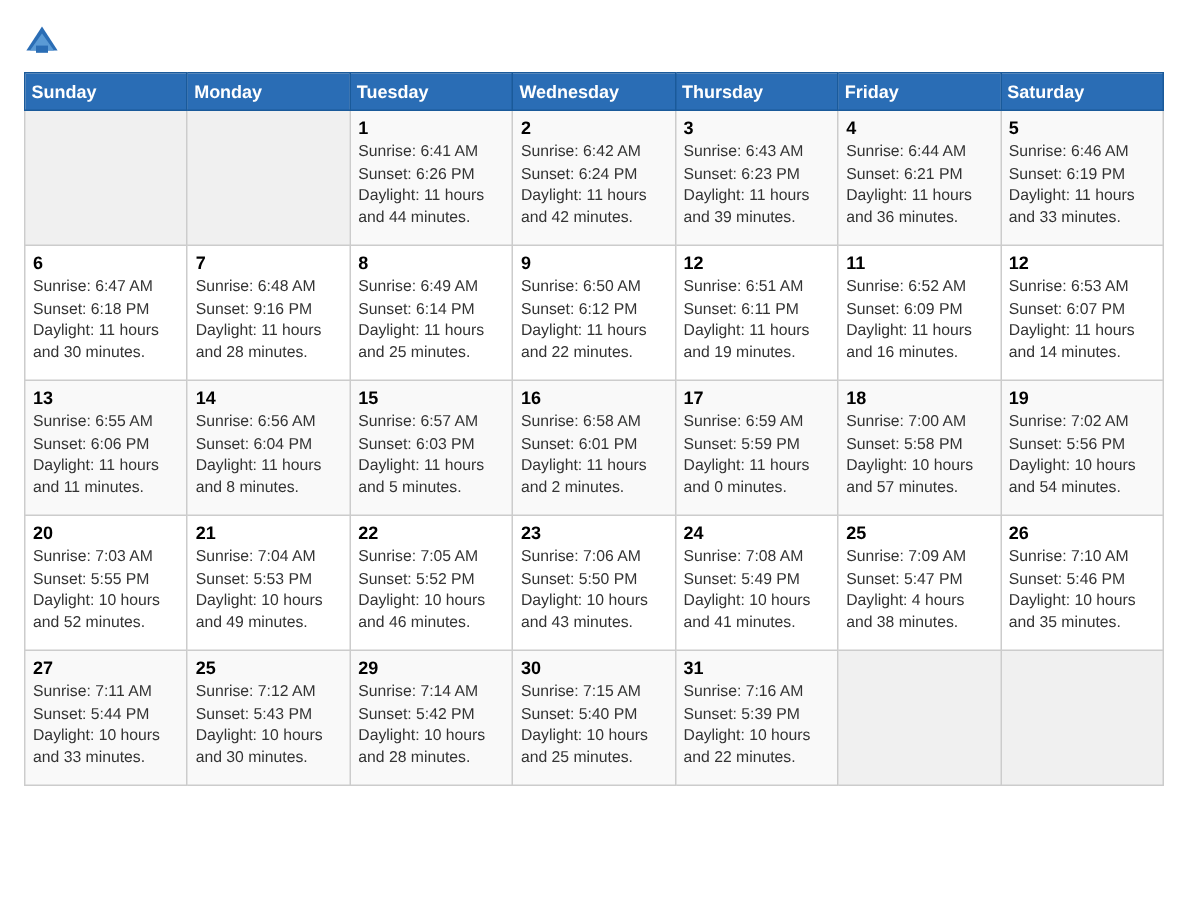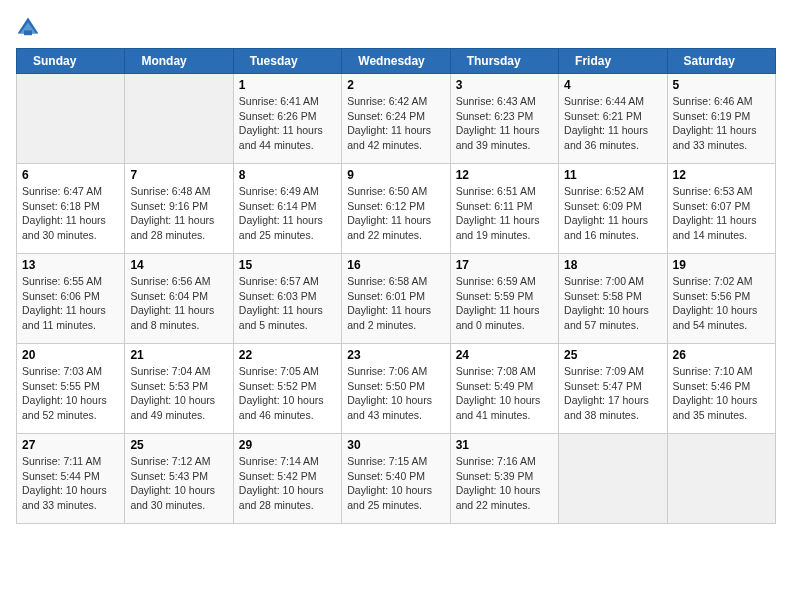--- a/index.html
+++ b/index.html
@@ -53,21 +53,21 @@
       color: #555;
     }
     .calendar {
       width: 100%;
       border-collapse: collapse;
       font-size: 11px;
     }
     .calendar thead th {
       background: #2a6db5;
       color: #fff;
-      padding: 5px 16px;
+      padding: 5px 4px;
       text-align: left;
       font-size: 12px;
       font-weight: bold;
       border: 1px solid #1a5a9a;
     }
     .calendar tbody td {
       border: 1px solid #ccc;
       vertical-align: top;
       padding: 4px 5px;
       height: 90px;
@@ -276,21 +276,21 @@
         <td>
           <span class="day-number">24</span>
           <div class="day-info">Sunrise: 7:08 AM</div>
           <div class="day-info">Sunset: 5:49 PM</div>
           <div class="day-info">Daylight: 10 hours and 41 minutes.</div>
         </td>
         <td>
           <span class="day-number">25</span>
           <div class="day-info">Sunrise: 7:09 AM</div>
           <div class="day-info">Sunset: 5:47 PM</div>
-          <div class="day-info">Daylight: 17 hours and 38 minutes.</div>
+          <div class="day-info">Daylight: 4 hours and 38 minutes.</div>
         </td>
         <td>
           <span class="day-number">26</span>
           <div class="day-info">Sunrise: 7:10 AM</div>
           <div class="day-info">Sunset: 5:46 PM</div>
           <div class="day-info">Daylight: 10 hours and 35 minutes.</div>
         </td>
       </tr>
       <tr>
         <td>

